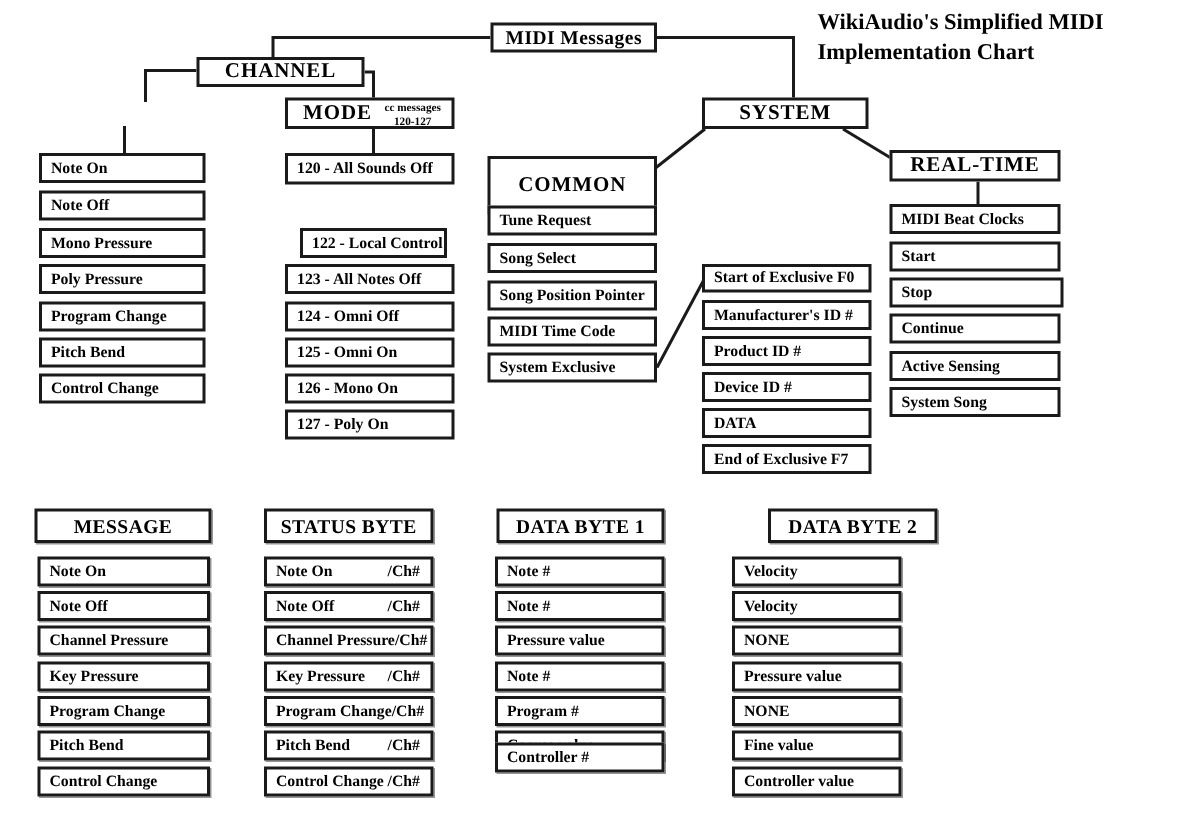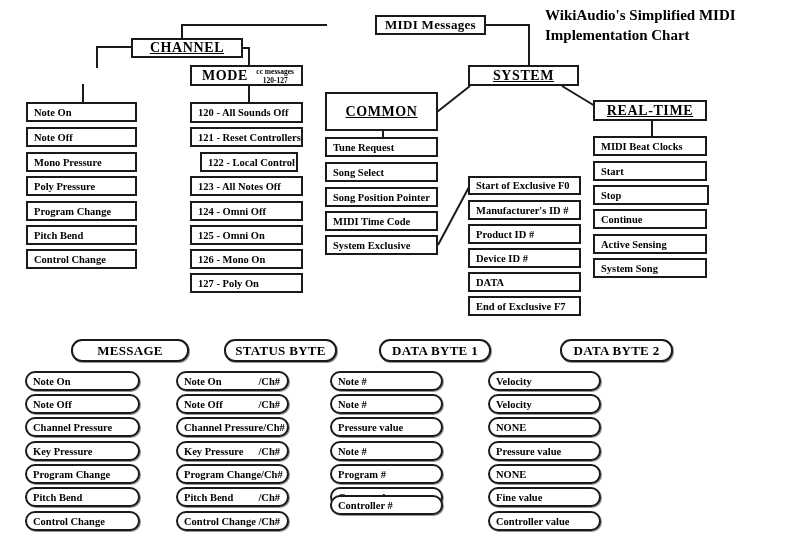--- a/index.html
+++ b/index.html
@@ -1,25 +1,25 @@
 <!DOCTYPE html>
 <html><head>
 <meta charset="utf-8">
 <style>
   html,body{margin:0;padding:0;background:#fff;}
   .stage{position:relative;width:800px;height:550px;background:#ffffff;overflow:hidden;
          font-family:"Liberation Serif","DejaVu Serif",serif;color:#000000;}
   .wires{position:absolute;left:0;top:0;width:800px;height:550px;}
   .box{position:absolute;background:#ffffff;border:2px solid #1a1a1a;box-sizing:border-box;
        display:flex;align-items:center;font-weight:bold;white-space:nowrap;}
-  .hdr{justify-content:center;font-size:14px;letter-spacing:.6px;text-decoration:underline;}
-  .hdr-sm{justify-content:center;font-size:13px;letter-spacing:.3px;margin-left:48px;}
+  .hdr{justify-content:center;font-size:14px;letter-spacing:.6px;}
+  .hdr-sm{justify-content:center;font-size:13px;letter-spacing:.3px;}
   .item{padding-left:6px;font-size:10.5px;}
   .split{justify-content:space-between;padding:0 7px 0 6px;font-size:10.5px;}
-  .tbl{box-shadow:1px 1px 0 rgba(60,60,60,.55);border-radius:11px;}
+  .tbl{box-shadow:1px 1px 0 rgba(60,60,60,.55);}
   .title{position:absolute;left:545px;top:6px;font-size:15px;font-weight:bold;line-height:1.3;}
   .mode-box{justify-content:space-between;padding:0 5px 0 10px;}
   .mode-label{font-size:14px;letter-spacing:.6px;}
   .mode-note{font-size:7.5px;line-height:1.2;text-align:center;padding-right:2px;}
 </style>
 </head>
 <body>
 
 <div class="stage">
 
@@ -47,33 +47,32 @@
   <div class="box hdr" style="left:468px;top:65px;width:111px;height:21px">SYSTEM</div>
 
   <div class="box mode-box" style="left:190px;top:65px;width:113px;height:21px">
     <span class="mode-label">MODE</span>
     <span class="mode-note">
       <span>cc messages</span><br>
       <span>120-127</span>
     </span>
   </div>
 
-  <div class="box hdr" style="left:325px;top:92px;width:113px;height:39px">COMMON</div>
+  <div class="box hdr" style="left:325px;top:104px;width:113px;height:39px">COMMON</div>
   <div class="box hdr" style="left:593px;top:100px;width:114px;height:21px">REAL-TIME</div>
 
   <div class="box item" style="left:26px;top:102px;width:111px;height:20px">Note On</div>
   <div class="box item" style="left:26px;top:127px;width:111px;height:20px">Note Off</div>
   <div class="box item" style="left:26px;top:152px;width:111px;height:20px">Mono Pressure</div>
   <div class="box item" style="left:26px;top:176px;width:111px;height:20px">Poly Pressure</div>
   <div class="box item" style="left:26px;top:201px;width:111px;height:20px">Program Change</div>
   <div class="box item" style="left:26px;top:225px;width:111px;height:20px">Pitch Bend</div>
   <div class="box item" style="left:26px;top:249px;width:111px;height:20px">Control Change</div>
 
   <div class="box item" style="left:190px;top:102px;width:113px;height:21px">120 - All Sounds Off</div>
-  <div class="box item" style="left:190px;top:127px;width:113px;height:20px">121 - Reset Controllers</div>
   <div class="box item" style="left:200px;top:152px;width:98px;height:20px">122 - Local Control</div>
   <div class="box item" style="left:190px;top:176px;width:113px;height:20px">123 - All Notes Off</div>
   <div class="box item" style="left:190px;top:201px;width:113px;height:20px">124 - Omni Off</div>
   <div class="box item" style="left:190px;top:225px;width:113px;height:20px">125 - Omni On</div>
   <div class="box item" style="left:190px;top:249px;width:113px;height:20px">126 - Mono On</div>
   <div class="box item" style="left:190px;top:273px;width:113px;height:20px">127 - Poly On</div>
 
   <div class="box item" style="left:325px;top:137px;width:113px;height:20px">Tune Request</div>
   <div class="box item" style="left:325px;top:162px;width:113px;height:20px">Song Select</div>
   <div class="box item" style="left:325px;top:187px;width:113px;height:20px">Song Position Pointer</div>

